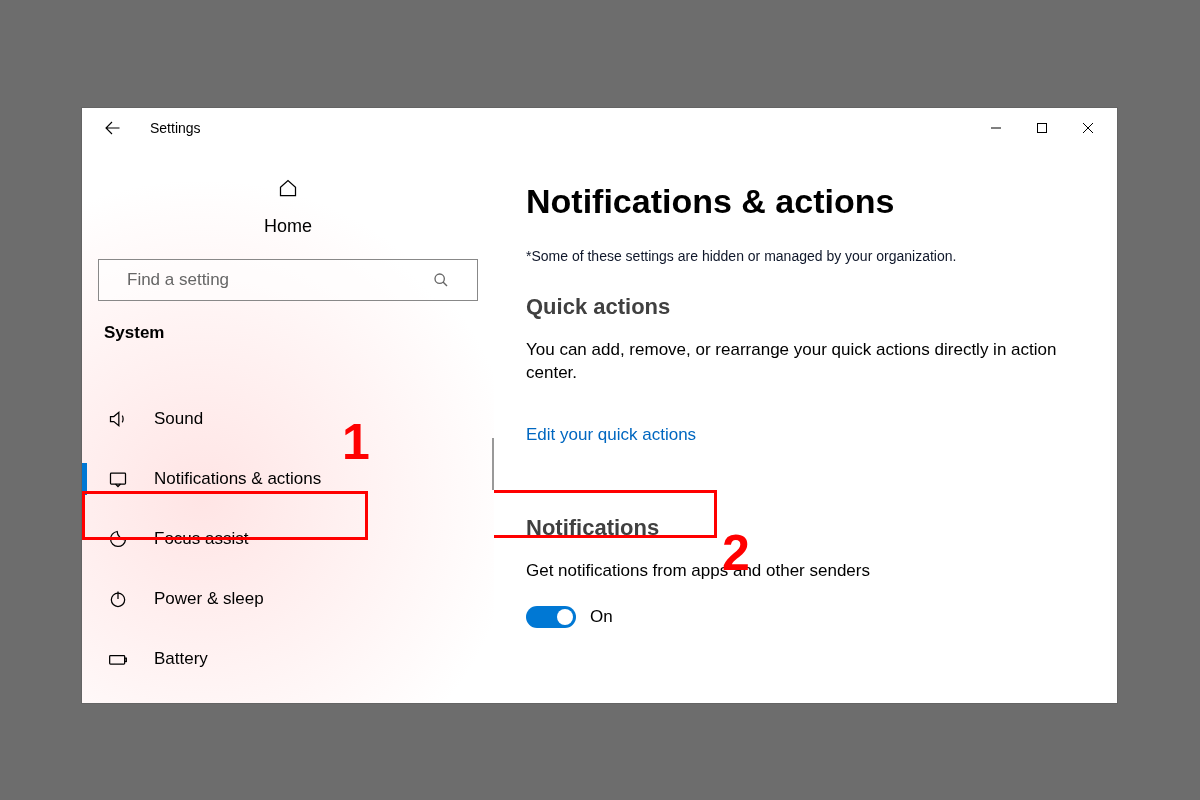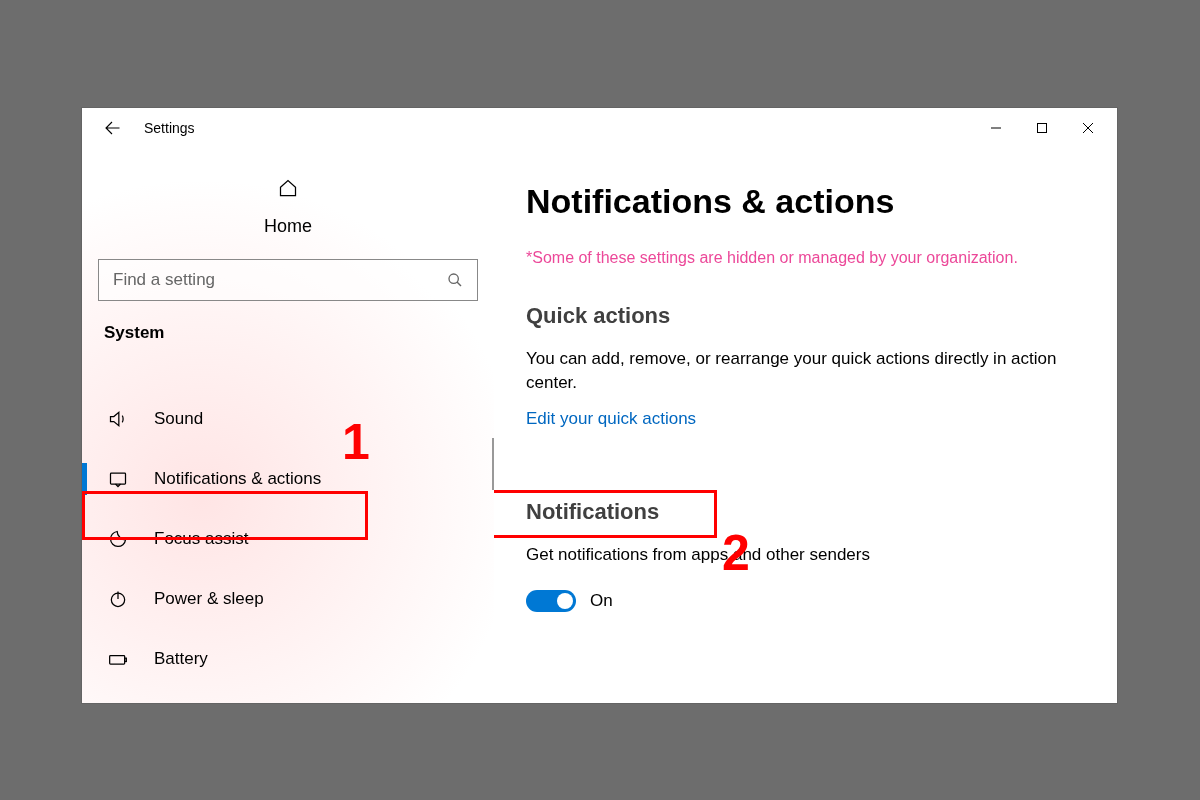--- a/index.html
+++ b/index.html
@@ -21,40 +21,40 @@
     overflow: hidden;
   }
   .titlebar {
     height: 40px;
     display: flex;
     align-items: center;
     justify-content: space-between;
     padding: 0 6px 0 20px;
     background: rgba(255,255,255,0.9);
   }
-  .tb-left { display: flex; align-items: center; gap: 22px; }
+  .tb-left { display: flex; align-items: center; gap: 28px; }
   .back-btn { width: 20px; height: 20px; display: flex; align-items: center; justify-content: center; cursor: pointer; }
   .back-btn svg { width: 18px; height: 18px; }
   .tb-title { font-size: 14px; color: #000; }
   .win-controls { display: flex; }
   .win-btn { width: 46px; height: 40px; display: flex; align-items: center; justify-content: center; cursor: pointer; }
   .win-btn svg { width: 12px; height: 12px; }
   .body-split { display: flex; height: calc(100% - 40px); }
   .sidebar {
     width: 412px;
     padding: 26px 16px 0 16px;
     position: relative;
     background: radial-gradient(circle at 120px 350px, rgba(255,180,180,0.35), rgba(255,255,255,0) 70%);
   }
   .home-row { display: flex; align-items: center; gap: 18px; padding: 4px 6px 0 6px; margin-bottom: 22px; flex-direction: column; }
   .home-row svg { width: 20px; height: 20px; }
   .home-label { font-size: 18px; color: #000; }
   .search-box {
     display: flex; align-items: center; justify-content: space-between;
-    border: 1px solid #888; height: 42px; padding: 0 14px; margin-bottom: 22px;
+    border: 1px solid #888; height: 42px; padding: 0 28px; margin-bottom: 22px;
     background: rgba(255,255,255,0.6);
   }
   .search-box input {
     border: none; outline: none; background: transparent;
     font-size: 17px; color: #555; width: 90%;
   }
   .search-box input::placeholder { color: #666; }
   .search-box svg { width: 16px; height: 16px; opacity: 0.6; }
   .category-label { font-size: 17px; font-weight: 600; color: #000; padding-left: 6px; margin-bottom: 46px; }
   .nav-list { list-style: none; }
@@ -75,23 +75,23 @@
     position: absolute; left: 260px; top: 265px;
     font-size: 50px; font-weight: 700; color: #ff0000;
   }
   .divider-stub {
     position: absolute; right: 0; top: 290px; width: 2px; height: 52px; background: #999;
   }
   .main {
     flex: 1; padding: 34px 28px 0 32px; overflow: hidden; position: relative;
   }
   .page-heading { font-size: 34px; font-weight: 600; color: #000; margin-bottom: 26px; }
-  .managed-note { color: #ec4899; font-size: 16px; line-height: 1.4; margin-bottom: 34px; }
+  .managed-note { color: #0f172a; font-size: 14px; line-height: 1.4; margin-bottom: 27px; }
   .section-heading { font-size: 22px; font-weight: 600; color: #404040; margin-bottom: 18px; }
-  .section-desc { font-size: 17px; color: #000; line-height: 1.4; margin-bottom: 14px; }
+  .section-desc { font-size: 17px; color: #000; line-height: 1.4; margin-bottom: 40px; }
   .link-action { font-size: 17px; color: #0067c0; cursor: pointer; display: inline-block; }
   .red-frame-2 {
     position: absolute; border: 3px solid #ff0000;
     left: -5px; top: 342px; width: 228px; height: 48px; pointer-events: none;
   }
   .annot-2 {
     position: absolute; left: 228px; top: 376px;
     font-size: 50px; font-weight: 700; color: #ff0000;
   }
   .notif-section { margin-top: 70px; }

